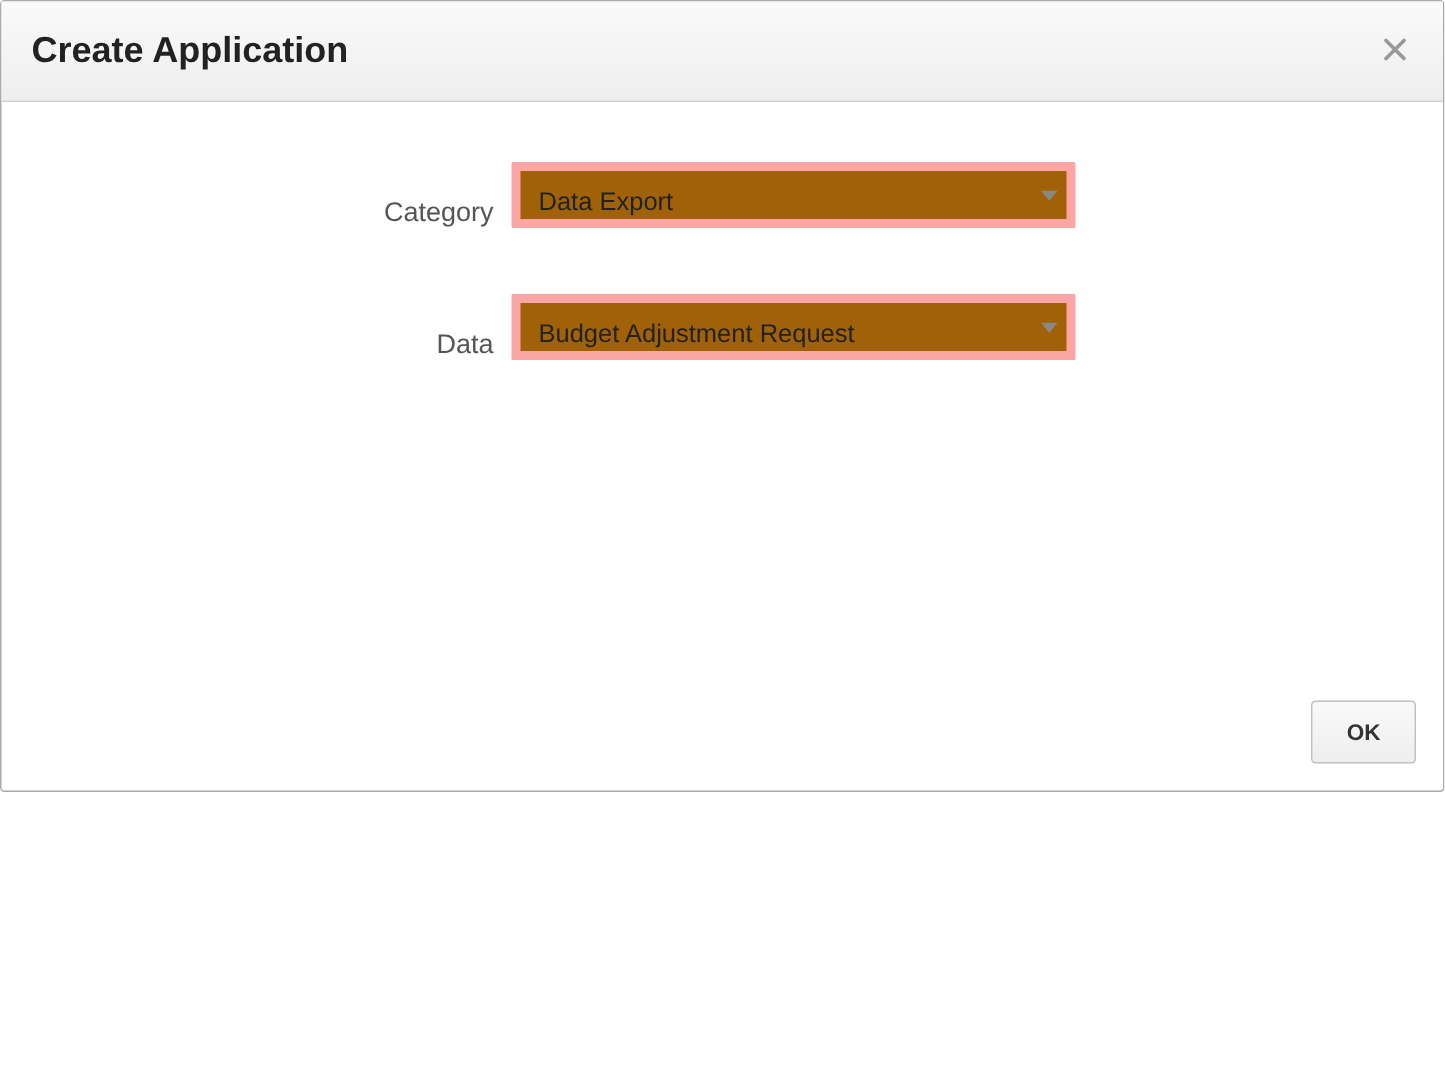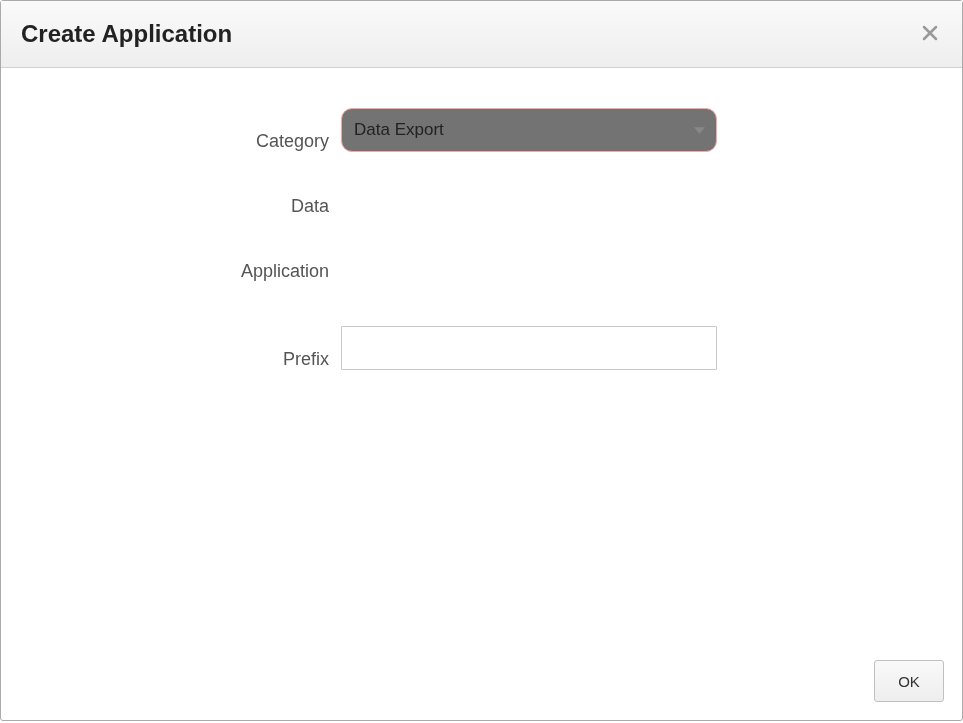--- a/index.html
+++ b/index.html
@@ -9,21 +9,21 @@
     }
     body {
       font-family: Arial, Helvetica, sans-serif;
       background: #ffffff;
       width: 963px;
       height: 723px;
       overflow: hidden;
     }
     .dialog {
       width: 963px;
-      height: 721px;
+      height: 528px;
       border: 1px solid #aaa;
       border-radius: 3px;
       background: #ffffff;
       display: flex;
       flex-direction: column;
     }
     .dialog-header {
       background: linear-gradient(to bottom, #fafafa 0%, #eeeeee 100%);
       border-bottom: 1px solid #d0d0d0;
       padding: 18px 20px;
@@ -60,28 +60,28 @@
       font-size: 18px;
       color: #555;
     }
     .select-wrap {
       position: relative;
       width: 376px;
     }
     .select-field {
       width: 100%;
       height: 44px;
-      border: 1px solid #fca5a5;
-      background: #737373;
+      border: 6px solid #fca5a5;
+      background: #a16207;
       padding: 0 40px 0 12px;
       font-size: 17px;
       color: #222;
       line-height: 42px;
       cursor: pointer;
-      border-radius: 11px;
+      border-radius: 1px;
     }
     .select-caret {
       position: absolute;
       right: 0;
       top: 0;
       width: 36px;
       height: 44px;
       display: flex;
       align-items: center;
       justify-content: center;
@@ -110,21 +110,21 @@
       gap: 14px;
     }
     .btn {
       min-width: 70px;
       height: 42px;
       padding: 0 20px;
       border: 1px solid #c0c0c0;
       background: linear-gradient(to bottom, #f9f9f9 0%, #eeeeee 100%);
       border-radius: 3px;
       font-size: 15px;
-      font-weight: normal;
+      font-weight: bold;
       color: #333;
       cursor: pointer;
     }
   </style>
 </head>
 <body>
 
 <div class="dialog">
   <div class="dialog-header">
     <h1 class="dialog-title">Create Application</h1>
@@ -144,29 +144,32 @@
         <span class="select-caret">
           <svg viewBox="0 0 10 10">
               <polygon points="0,2 10,2 5,8"></polygon>
             </svg>
         </span>
       </div>
     </div>
 
     <div class="form-row">
       <label class="form-label">Data</label>
+      <div class="select-wrap">
+        <div class="select-field">Budget Adjustment Request</div>
+        <span class="select-caret">
+          <svg viewBox="0 0 10 10">
+              <polygon points="0,2 10,2 5,8"></polygon>
+            </svg>
+        </span>
+      </div>
     </div>
 
     <div class="form-row">
-      <label class="form-label">Application</label>
     </div>
 
-    <div class="form-row">
-      <label class="form-label">Prefix</label>
-      <input type="text" class="text-input" value="" style="">
-    </div>
 
   </div>
 
   <div class="dialog-footer">
     <button class="btn">OK</button>
   </div>
 </div>
 
 </body></html>

